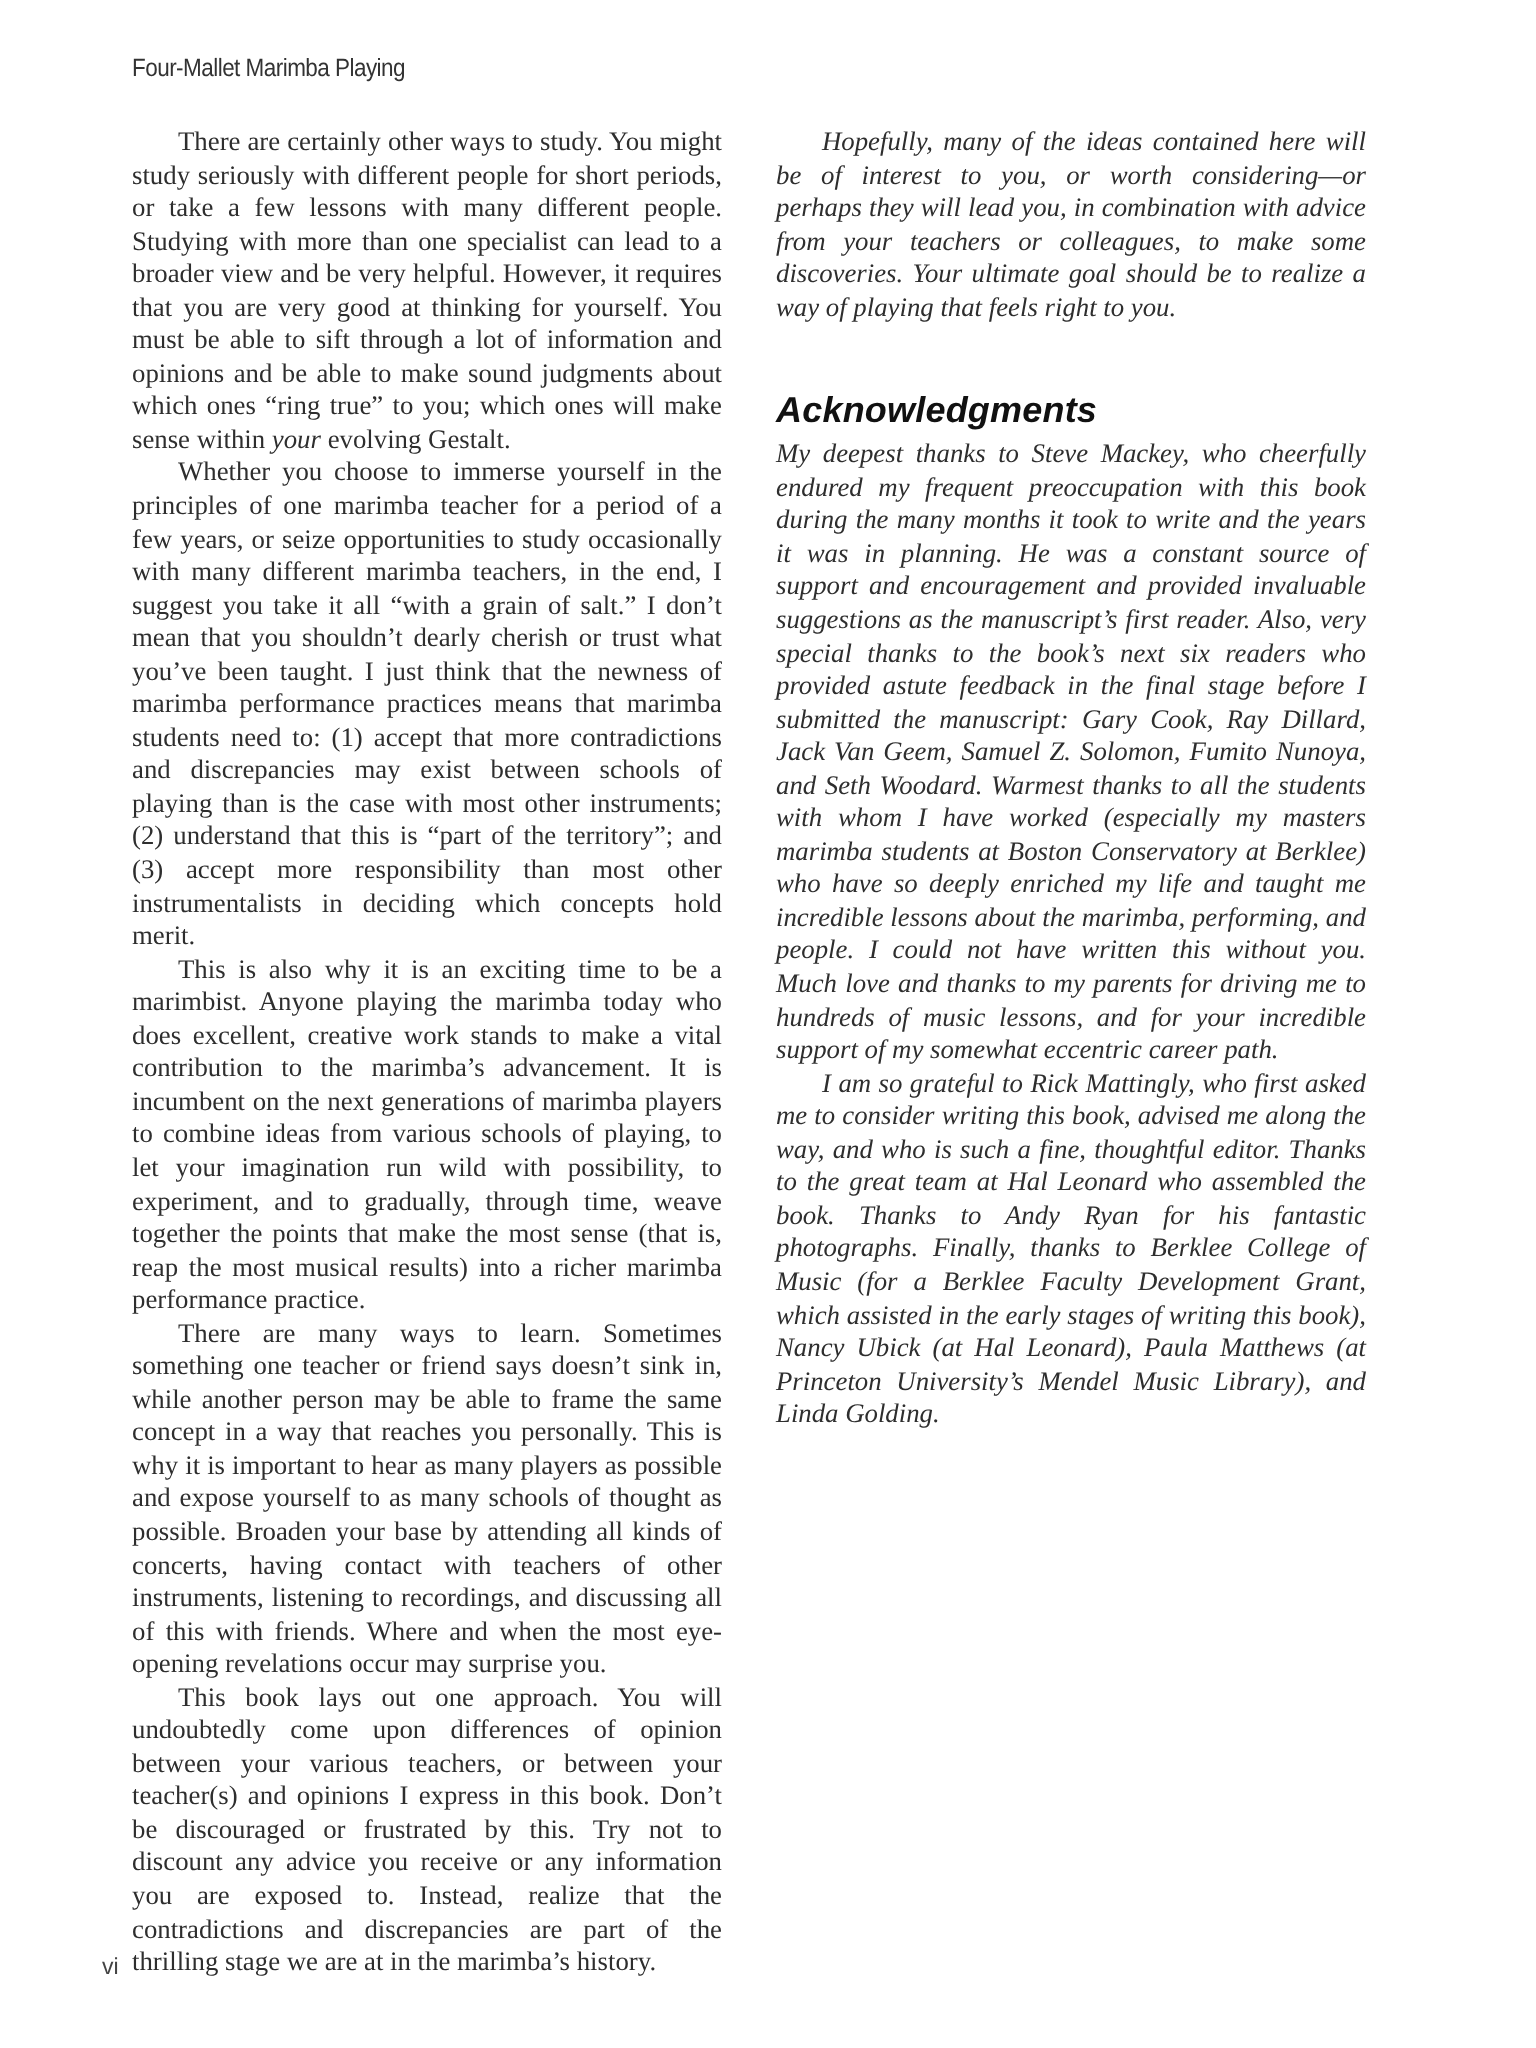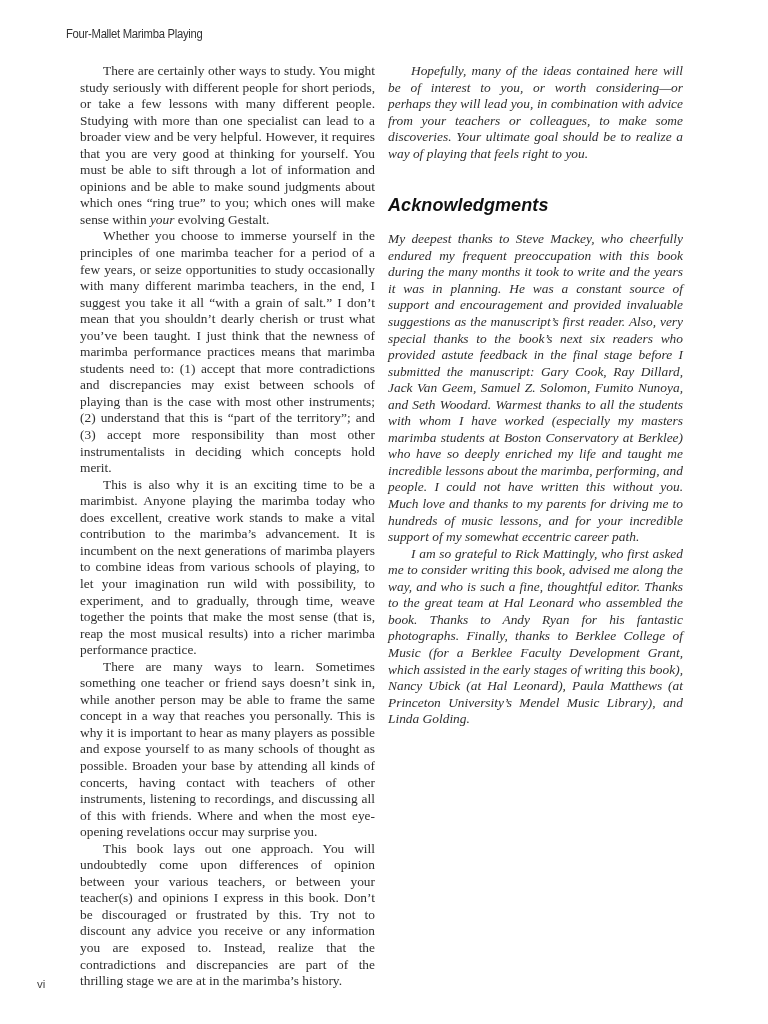--- a/index.html
+++ b/index.html
@@ -7,30 +7,30 @@
   .running-head {
     position: absolute; left: 66px; top: 27px;
     font-family: "Liberation Sans", sans-serif; font-size: 12.5px;
     letter-spacing: -0.3px; color: #333; transform: scaleX(0.9); transform-origin: left top;
   }
   .col {
     position: absolute; top: 63px; width: 295px;
     font-family: "Liberation Serif", serif; font-size: 13.4px; line-height: 16.55px;
     text-align: justify; hyphens: none; color: #2e2e2e;
   }
-  .col.left { left: 80px; font-family: Liberation Serif, serif; }
+  .col.left { left: 66px; font-family: Liberation Serif, serif; }
   .col.right { left: 388px; font-style: italic; }
   .col p { margin: 0; text-indent: 23px; }
   .col p.noindent { text-indent: 0; }
   .section-heading {
     font-family: "Liberation Sans", sans-serif; font-weight: bold; font-size: 18px;
-    line-height: 20px; margin: 33px 0 16px 0; color: #111; letter-spacing: 0.1px;
+    line-height: 20px; margin: 33px 0 4px 0; color: #111; letter-spacing: 0.1px;
   }
   .folio {
-    position: absolute; left: 37px; top: 978px;
+    position: absolute; left: 51px; top: 978px;
     font-family: "Liberation Sans", sans-serif; font-size: 11.5px; color: #444;
   }
 </style>
 </head>
 <body>
 
 <div class="running-head">Four-Mallet Marimba Playing</div>
 
 <div class="col left">
   <p><span>There are certainly other ways to study. You might study seriously with different people for short periods, or take a few lessons with many different people. Studying with more than one specialist can lead to a broader view and be very helpful. However, it requires that you are very good at thinking for yourself. You must be able to sift through a lot of information and opinions and be able to make sound judgments about which ones “ring true” to you; which ones will make sense within </span><em>your</em><span> evolving Gestalt.</span></p>

